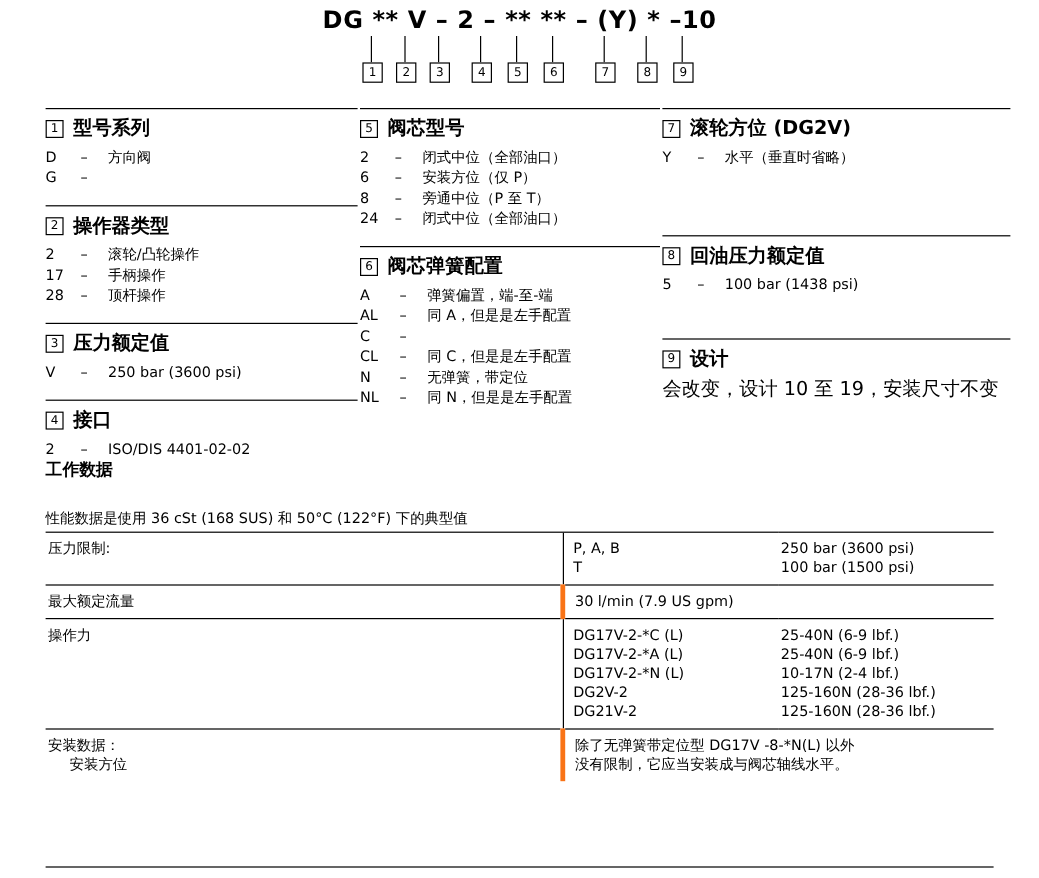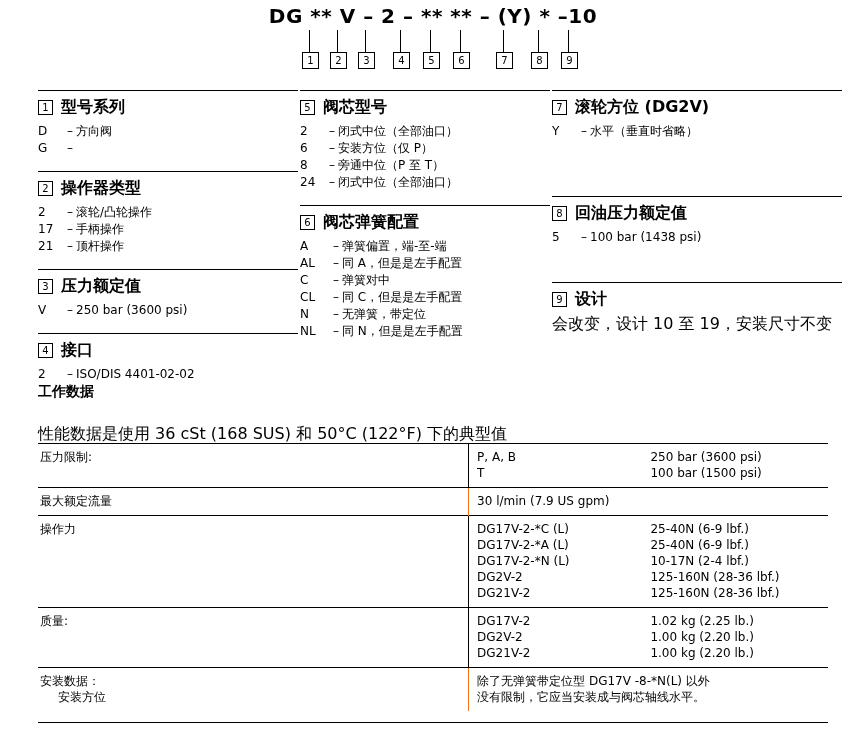--- a/index.html
+++ b/index.html
@@ -107,39 +107,39 @@
     flex: 0 0 auto;
     width: 26px;
     text-align: left;
   }
   .opt .k.wide { width: 30px; }
   .opt .d {
     flex: 0 0 auto;
     width: 12px;
     text-align: center;
   }
-  .opt .v { flex: 1 1 auto; }
+  .opt .v { flex: 1 1 auto; margin-left: 14px; }
   .plain-note {
     font-size: 16px;
     line-height: 17px;
   }
 
   
   .wd-title {
     position: absolute;
     left: 38px;
     top: 383px;
     font-size: 14px;
     font-weight: bold;
   }
   .wd-sub {
     position: absolute;
     left: 38px;
     top: 424px;
-    font-size: 16px;
+    font-size: 12px;
     text-align: right;
   }
   table.wd {
     position: absolute;
     left: 38px;
     top: 443px;
     width: 790px;
     border-collapse: collapse;
     font-size: 12px;
   }
@@ -151,21 +151,21 @@
     margin-left: 20px;
   }
   table.wd td.lbl { width: 498px; }
   table.wd td.c2 {
     width: 180px;
     border-left: 1px solid #000;
     padding-left: 8px;
   }
   table.wd td.c3 { width: 190px; }
   table.wd td.c2span {
-    border-left: 1px solid #f97316;
+    border-left: 4px solid #f97316;
     padding-left: 8px;
   }
   .sub-indent { padding-left: 18px; }
   .bot-rule {
     position: absolute;
     left: 38px;
     top: 722px;
     width: 790px;
     border-top: 1px solid #000;
   }
@@ -229,21 +229,21 @@
       <span class="k">2</span>
       <span class="d">–</span>
       <span class="v">滚轮/凸轮操作</span>
     </div>
     <div class="opt">
       <span class="k">17</span>
       <span class="d">–</span>
       <span class="v">手柄操作</span>
     </div>
     <div class="opt">
-      <span class="k">21</span>
+      <span class="k">28</span>
       <span class="d">–</span>
       <span class="v">顶杆操作</span>
     </div>
   </div>
 
   <div class="seg" style="margin-top:14px;">
     <div class="rule"></div>
     <div class="seg-head">
       <span class="sq">3</span>
       <span class="seg-title">压力额定值</span>
@@ -312,21 +312,20 @@
       <span class="v">弹簧偏置，端-至-端</span>
     </div>
     <div class="opt">
       <span class="k wide">AL</span>
       <span class="d">–</span>
       <span class="v">同 A，但是是左手配置</span>
     </div>
     <div class="opt">
       <span class="k wide">C</span>
       <span class="d">–</span>
-      <span class="v">弹簧对中</span>
     </div>
     <div class="opt">
       <span class="k wide">CL</span>
       <span class="d">–</span>
       <span class="v">同 C，但是是左手配置</span>
     </div>
     <div class="opt">
       <span class="k wide">N</span>
       <span class="d">–</span>
       <span class="v">无弹簧，带定位</span>
@@ -412,33 +411,20 @@
     </td>
     <td class="c3">
       <div>25-40N (6-9 lbf.)</div>
       <div>25-40N (6-9 lbf.)</div>
       <div>10-17N (2-4 lbf.)</div>
       <div>125-160N (28-36 lbf.)</div>
       <div>125-160N (28-36 lbf.)</div>
     </td>
   </tr>
 
-  <tr>
-    <td class="lbl">质量:</td>
-    <td class="c2">
-      <div>DG17V-2</div>
-      <div>DG2V-2</div>
-      <div>DG21V-2</div>
-    </td>
-    <td class="c3">
-      <div>1.02 kg (2.25 lb.)</div>
-      <div>1.00 kg (2.20 lb.)</div>
-      <div>1.00 kg (2.20 lb.)</div>
-    </td>
-  </tr>
 
   <tr>
     <td class="lbl">
       <div>安装数据：</div>
       <div class="sub-indent">安装方位</div>
     </td>
     <td class="c2span" colspan="2">
       <div>除了无弹簧带定位型 DG17V -8-*N(L) 以外</div>
       <div>没有限制，它应当安装成与阀芯轴线水平。</div>
     </td>

